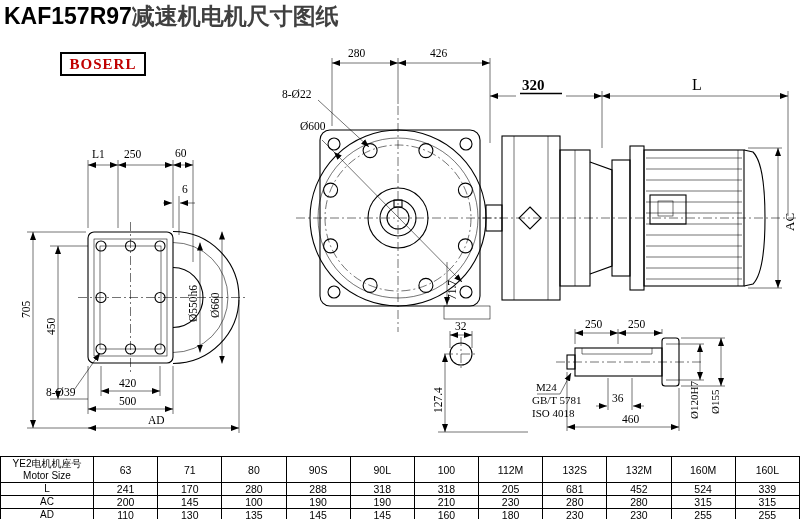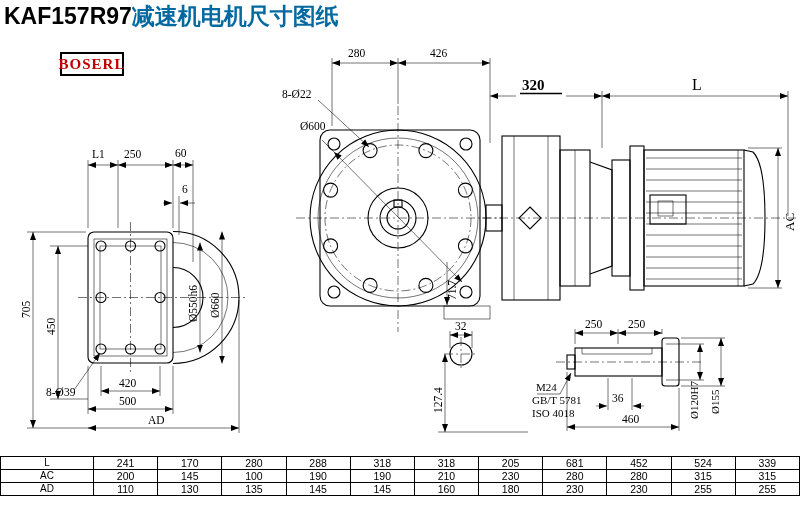--- a/index.html
+++ b/index.html
@@ -1,20 +1,20 @@
 <!DOCTYPE html>
 <html><head>
 <meta charset="utf-8">
 <style>
   *{margin:0;padding:0;box-sizing:border-box}
   html,body{width:800px;height:519px;overflow:hidden;background:#fff}
   body{position:relative;font-family:"Liberation Sans",sans-serif;color:#000}
   .title{position:absolute;left:4px;top:1px;font-size:23px;font-weight:bold;white-space:nowrap}
-  .title .red{color:#0369a1}
-  .logo{position:absolute;left:60px;top:52px;width:64px;height:24px;border:2px solid #000;
+  .title .red{color:#404040}
+  .logo{position:absolute;left:60px;top:52px;width:86px;height:24px;border:2px solid #000;
         display:flex;align-items:center;justify-content:center;color:#c00000;
         font-family:"Liberation Serif",serif;font-weight:bold;font-size:15px;letter-spacing:1px}
   svg.sheet{position:absolute;left:0;top:0}
   .ln{stroke:#000;stroke-width:1.1;fill:none}
   .tn{stroke:#000;stroke-width:.55;fill:none}
   .cl{stroke:#000;stroke-width:.55;fill:none;stroke-dasharray:9 3 2 3}
   .dm{stroke:#000;stroke-width:.55;fill:none}
   .dm2{marker-start:url(#arr);marker-end:url(#arr)}
   .de{marker-end:url(#arr)}
   text.d{font:11.5px "Liberation Serif",serif;fill:#000}
@@ -222,20 +222,37 @@
     <text class="ds" x="532" y="417">ISO 4018</text>
     <text class="d" x="612" y="402">36</text>
     <text class="d" x="622" y="423">460</text>
     <text class="ds" transform="translate(698,419) rotate(-90)">Ø120H7</text>
     <text class="ds" transform="translate(719,414) rotate(-90)">Ø155</text>
   </g>
 </svg>
 
 <table class="mt">
   <tbody>
+      <tr class="hd">
+        <td class="lbl">
+          <div>YE2电机机座号</div>
+          <div>Motor Size</div>
+        </td>
+        <td>63</td>
+        <td>71</td>
+        <td>80</td>
+        <td>90S</td>
+        <td>90L</td>
+        <td>100</td>
+        <td>112M</td>
+        <td>132S</td>
+        <td>132M</td>
+        <td>160M</td>
+        <td>160L</td>
+      </tr>
       <tr>
         <td class="lbl">L</td>
         <td>241</td>
         <td>170</td>
         <td>280</td>
         <td>288</td>
         <td>318</td>
         <td>318</td>
         <td>205</td>
         <td>681</td>

